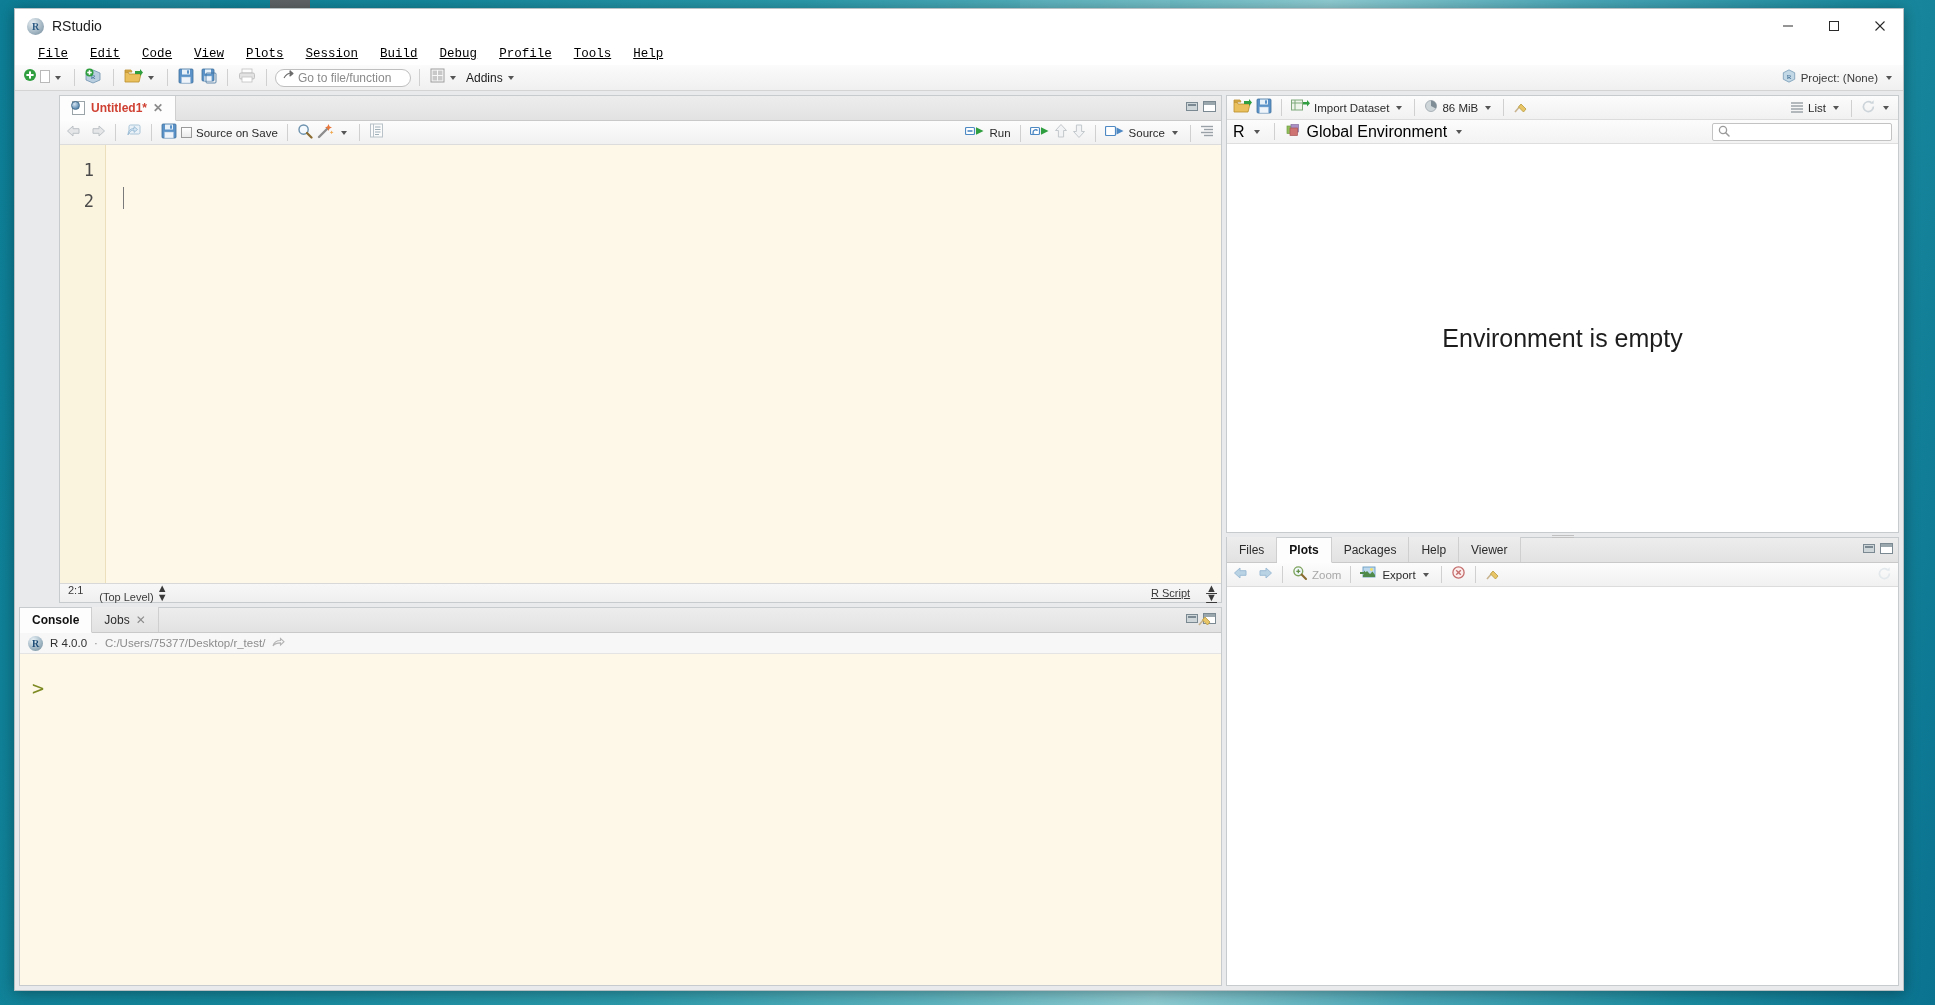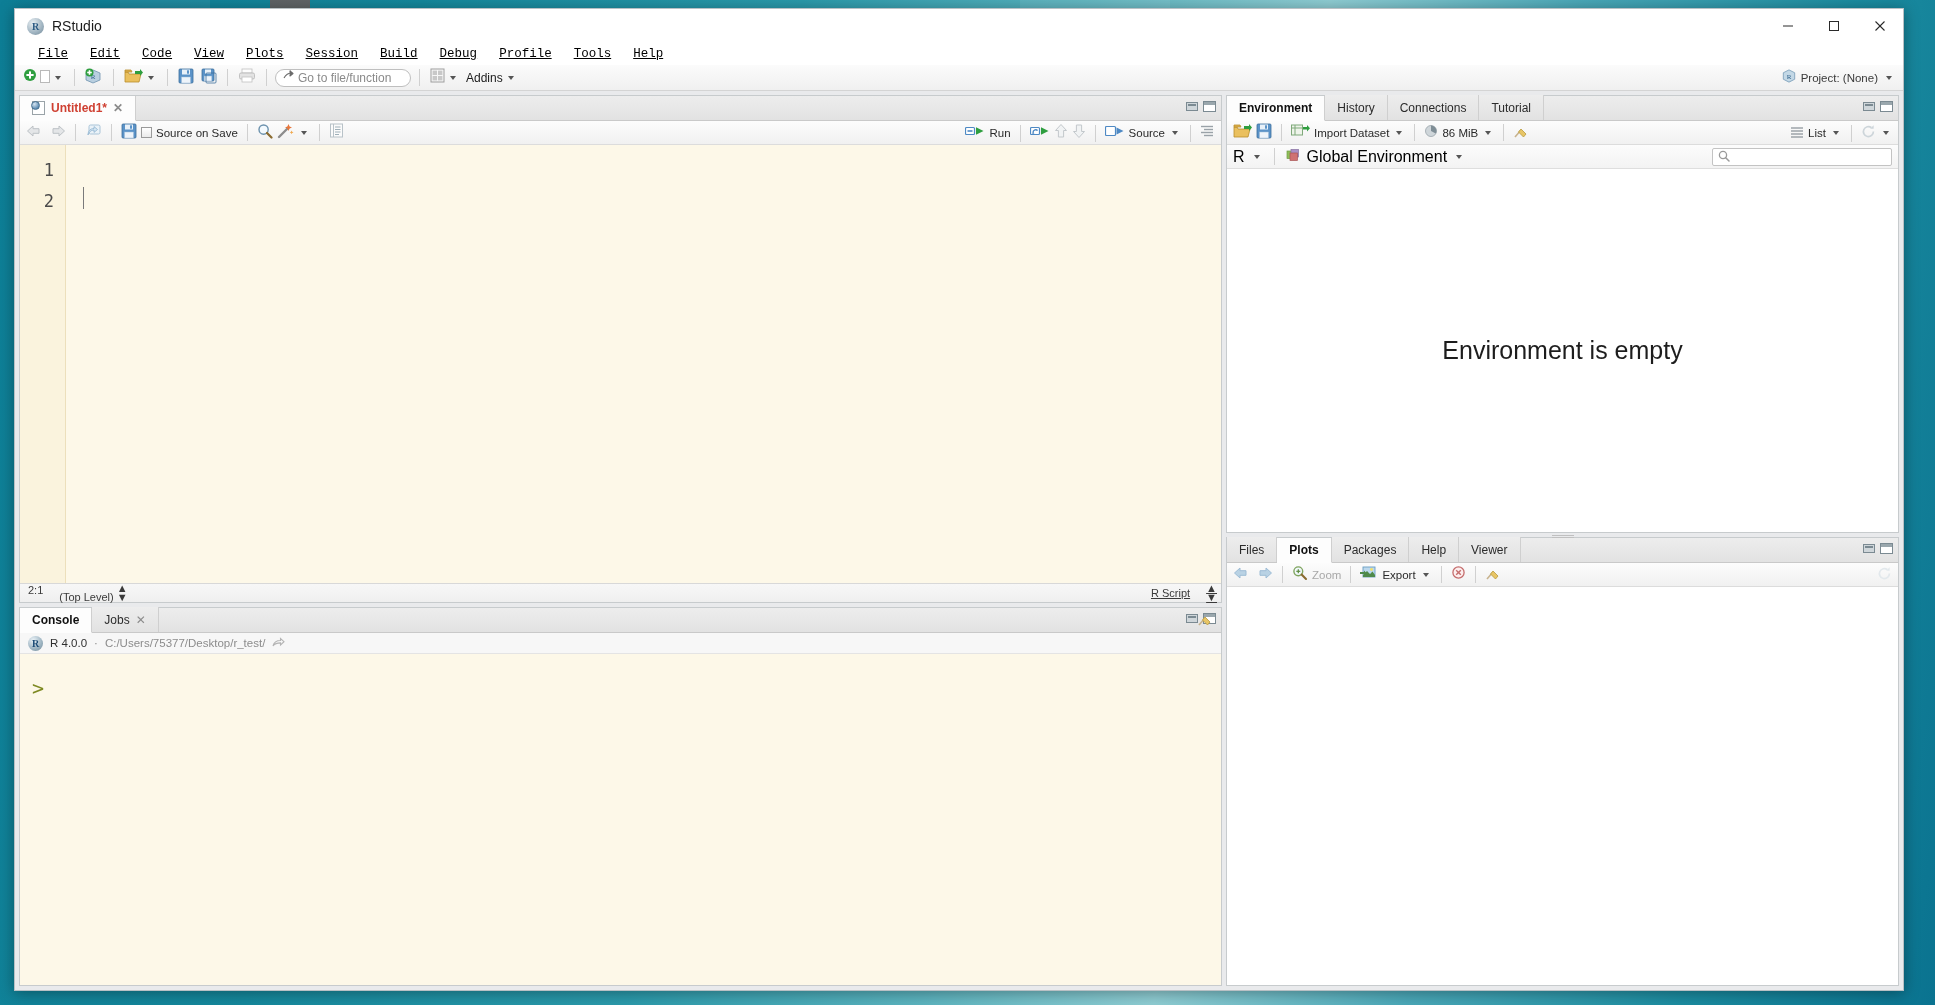--- a/index.html
+++ b/index.html
@@ -384,21 +384,21 @@
       </span>
       <span class="project-label">Project: (None)</span>
       <i class="caret"></i>
     </div>
   </div>
 
   <div class="main">
 
     <div class="col col-left">
 
-      <div class="pane" style="flex:0 0 508px;">
+      <div class="pane" style="flex:0 0 508px;margin-left:40px;">
         <div class="tabstrip">
           <div class="tab active">
             <span class="tab-doc-icon">
               <span class="page"></span>
                 <span class="dot"></span>
             </span>
             <span class="tab-title-red">Untitled1*</span>
             <span class="tclose">✕</span>
           </div>
           <div class="pane-ctl">
@@ -570,38 +570,20 @@
 
         <div class="console-body">
           <div class="prompt">&gt;</div>
         </div>
       </div>
     </div>
 
     <div class="col col-right">
 
       <div class="pane" style="flex:0 0 438px;">
-        <div class="tabstrip">
-          <div class="tab active">
-            <span>Environment</span>
-          </div>
-          <div class="tab">
-            <span>History</span>
-          </div>
-          <div class="tab">
-            <span>Connections</span>
-          </div>
-          <div class="tab">
-            <span>Tutorial</span>
-          </div>
-          <div class="pane-ctl">
-            <span class="ic-min"></span>
-            <span class="ic-max"></span>
-          </div>
-        </div>
 
         <div class="panetb">
           <span class="icon">
             <svg width="19" height="16" viewBox="0 0 19 16">
               <path d="M1 4 L1 14 L15 14 L17 6 L5 6 L4 4 Z" fill="#eac05e" stroke="#b98d2b" stroke-width="0.8"></path>
               <path d="M1 4 L1 2 L7 2 L8 4 Z" fill="#e0b14d" stroke="#b98d2b" stroke-width="0.8"></path>
               <path d="M11 3 L16 3 L16 1 L19 4.5 L16 8 L16 6 L11 6 Z" fill="#2e9e3f"></path>
             </svg>
           </span>
           <span class="icon">

